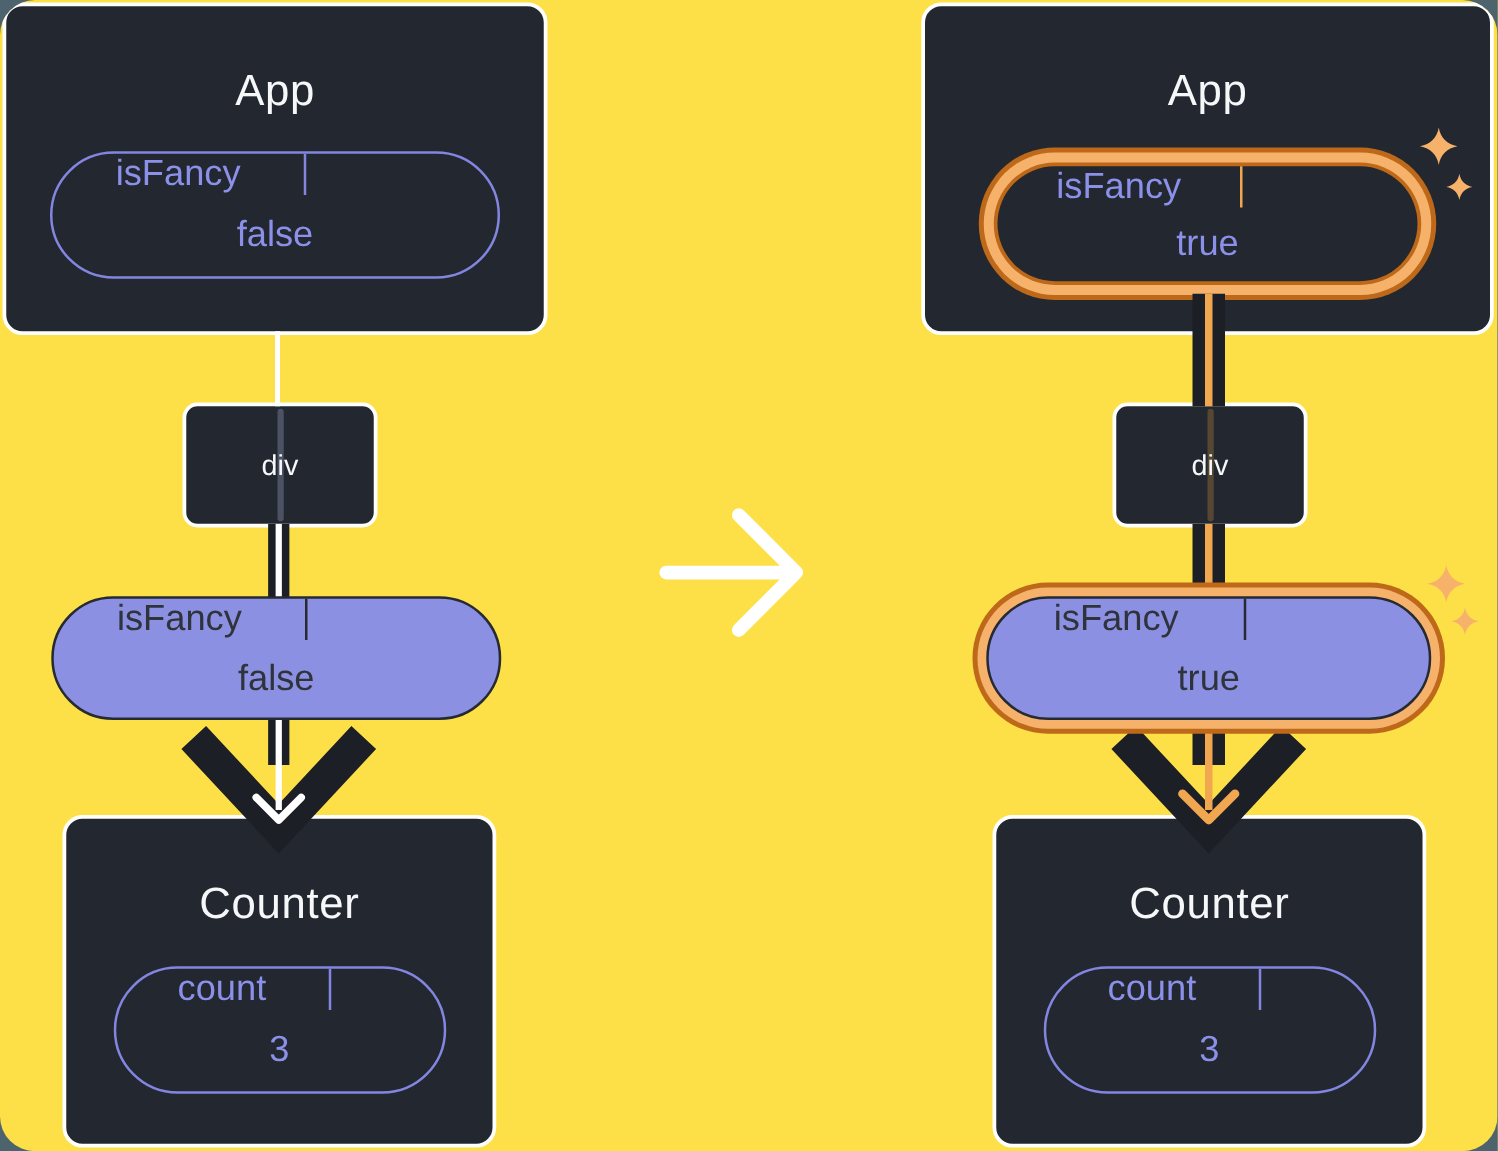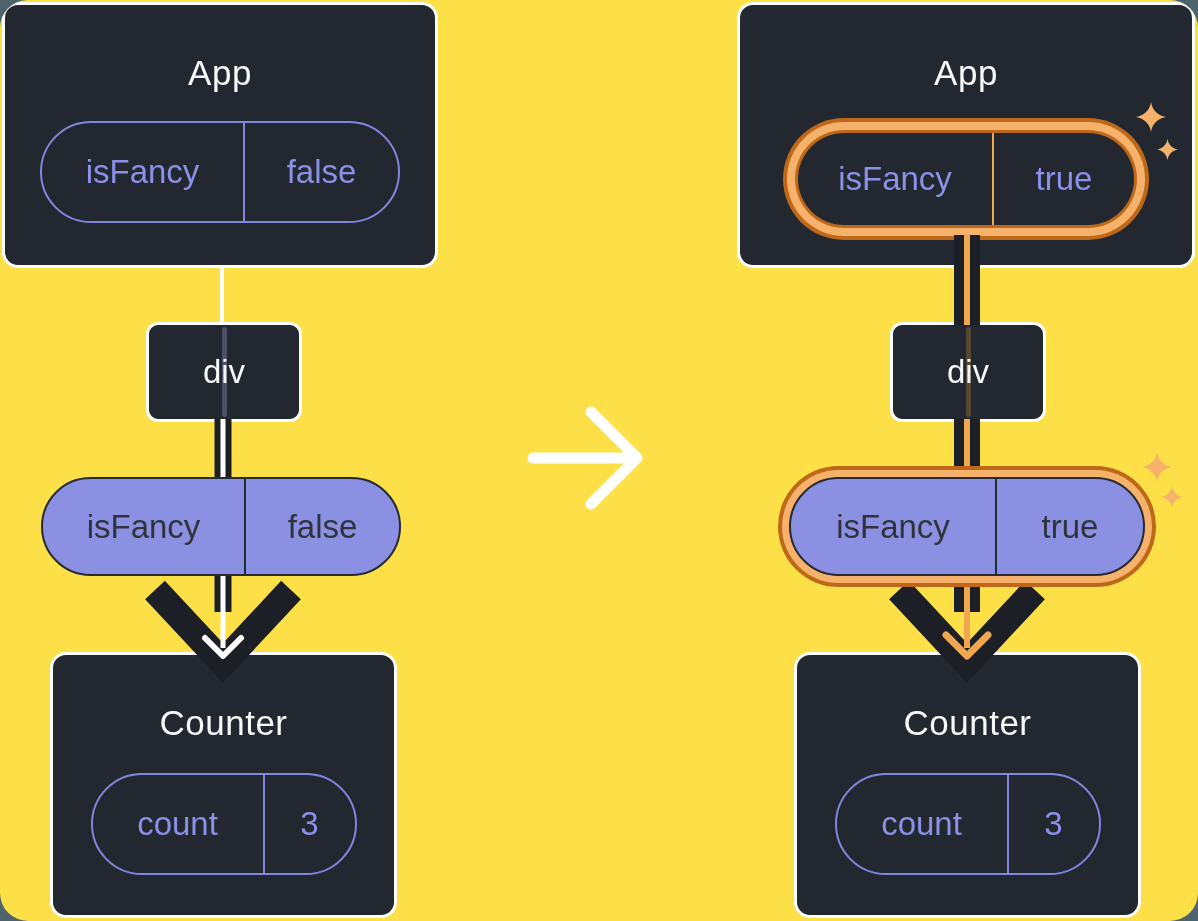--- a/index.html
+++ b/index.html
@@ -27,21 +27,22 @@
     width: 100%;
     text-align: center;
     font-size: 35px;
     color: #F6F7F9;
     letter-spacing: 0.5px;
   }
   .pill {
     position: absolute;
     display: flex;
     align-items: stretch;
-    font-size: 33px;
+    font-size: 29px;
+    flex-direction: column;
   }
   .pill .cell {
     display: flex;
     align-items: center;
     justify-content: center;
   }
   
   .pill-outline {
     border: 2.5px solid #8286E0;
     color: #8B90E8;
@@ -79,21 +80,21 @@
     border: 3px solid #FFFFFF;
     border-radius: 12px;
     z-index: 1;
   }
   .div-label {
     position: absolute;
     inset: 0;
     display: flex;
     align-items: center;
     justify-content: center;
-    font-size: 33px;
+    font-size: 23px;
     color: #F6F7F9;
     z-index: 2;
   }
   .ghost-line {
     position: absolute;
     left: calc(50% - 2.5px);
     top: 2px;
     bottom: 2px;
     width: 5px;
     border-radius: 3px;

